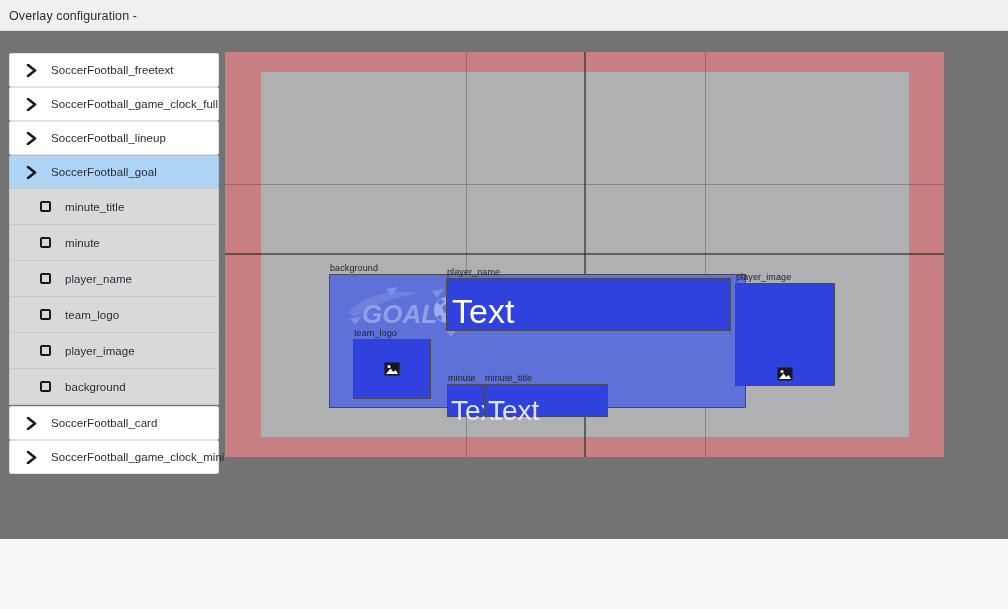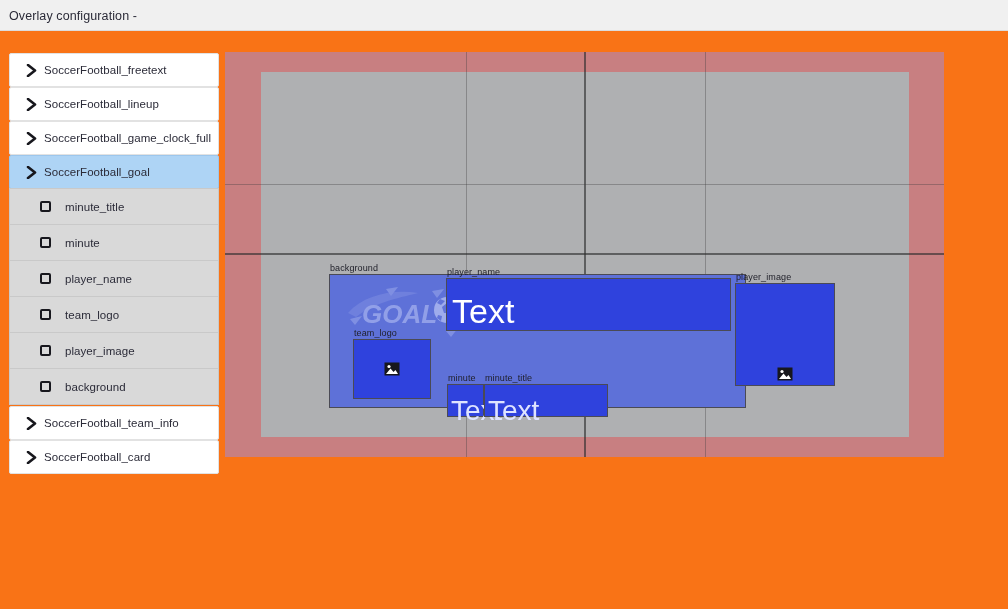--- a/index.html
+++ b/index.html
@@ -8,22 +8,22 @@
     width: 1008px;
     height: 609px;
     overflow: hidden;
     background: #f7f8fa;
     font-family: "Liberation Sans", sans-serif;
   }
 
   #app {
     position: relative;
     width: 1008px;
-    height: 609px;
-    background: #f97316;
+    height: 539px;
+    background: #737373;
   }
 
   
   .header {
     position: absolute;
     left: 0; top: 0;
     width: 1008px;
     height: 31px;
     background: #f0f0f0;
     border-bottom: 1px solid #dcdcdc;
@@ -95,20 +95,21 @@
     height: 11px;
     border: 2.3px solid #17171d;
     border-radius: 2px;
     box-sizing: border-box;
     background: transparent;
   }
   .node-label {
     font-size: 11.5px;
     color: #2b2b38;
     white-space: nowrap;
+    margin-left: 7px;
     letter-spacing: 0.05px;
   }
   .node.child .node-label { margin-left: 9px; }
 
   
   .canvas-wrap {
     position: absolute;
     left: 225px;
     top: 52px;
     width: 719px;
@@ -210,30 +211,30 @@
           </svg>
         </span>
         <span class="node-label">SoccerFootball_freetext</span>
       </div>
       <div class="node group">
         <span class="node-icon-chevron">
           <svg width="11" height="13" viewBox="0 0 11 13">
             <path d="M2 1 L9 6.5 L2 12" stroke="#17171d" stroke-width="2.6" fill="none" stroke-linecap="round" stroke-linejoin="round"></path>
           </svg>
         </span>
+        <span class="node-label">SoccerFootball_game_clock_full</span>
+      </div>
+      <div class="node group">
+        <span class="node-icon-chevron">
+          <svg width="11" height="13" viewBox="0 0 11 13">
+            <path d="M2 1 L9 6.5 L2 12" stroke="#17171d" stroke-width="2.6" fill="none" stroke-linecap="round" stroke-linejoin="round"></path>
+          </svg>
+        </span>
         <span class="node-label">SoccerFootball_lineup</span>
       </div>
-      <div class="node group">
-        <span class="node-icon-chevron">
-          <svg width="11" height="13" viewBox="0 0 11 13">
-            <path d="M2 1 L9 6.5 L2 12" stroke="#17171d" stroke-width="2.6" fill="none" stroke-linecap="round" stroke-linejoin="round"></path>
-          </svg>
-        </span>
-        <span class="node-label">SoccerFootball_game_clock_full</span>
-      </div>
       <div class="node group selected">
         <span class="node-icon-chevron">
           <svg width="11" height="13" viewBox="0 0 11 13">
             <path d="M2 1 L9 6.5 L2 12" stroke="#17171d" stroke-width="2.6" fill="none" stroke-linecap="round" stroke-linejoin="round"></path>
           </svg>
         </span>
         <span class="node-label">SoccerFootball_goal</span>
       </div>
       <div class="node child">
         <span class="node-icon-square">
@@ -270,29 +271,29 @@
           <span class="sq"></span>
         </span>
         <span class="node-label">background</span>
       </div>
       <div class="node group">
         <span class="node-icon-chevron">
           <svg width="11" height="13" viewBox="0 0 11 13">
             <path d="M2 1 L9 6.5 L2 12" stroke="#17171d" stroke-width="2.6" fill="none" stroke-linecap="round" stroke-linejoin="round"></path>
           </svg>
         </span>
-        <span class="node-label">SoccerFootball_team_info</span>
-      </div>
-      <div class="node group">
-        <span class="node-icon-chevron">
-          <svg width="11" height="13" viewBox="0 0 11 13">
-            <path d="M2 1 L9 6.5 L2 12" stroke="#17171d" stroke-width="2.6" fill="none" stroke-linecap="round" stroke-linejoin="round"></path>
-          </svg>
-        </span>
         <span class="node-label">SoccerFootball_card</span>
+      </div>
+      <div class="node group">
+        <span class="node-icon-chevron">
+          <svg width="11" height="13" viewBox="0 0 11 13">
+            <path d="M2 1 L9 6.5 L2 12" stroke="#17171d" stroke-width="2.6" fill="none" stroke-linecap="round" stroke-linejoin="round"></path>
+          </svg>
+        </span>
+        <span class="node-label">SoccerFootball_game_clock_mini</span>
       </div>
     </div>
 
   <div class="canvas-wrap">
 
     <div class="safe-area"></div>
 
     <div class="grid-v" style="left:241px;"></div>
     <div class="grid-v center" style="left:359px;"></div>
     <div class="grid-v" style="left:480px;"></div>

